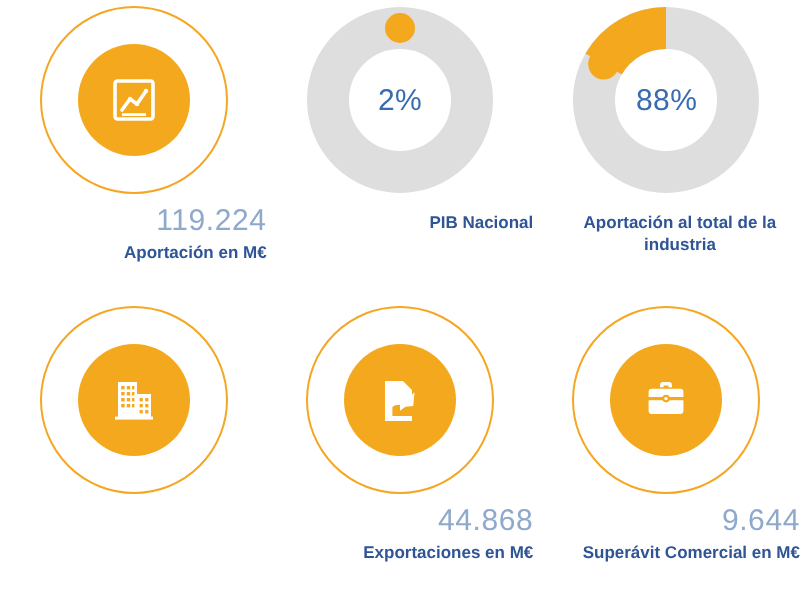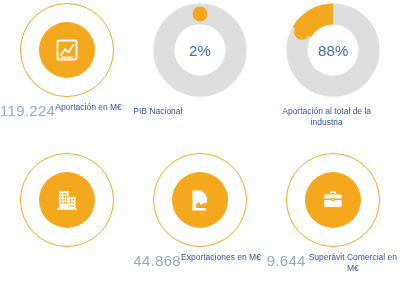--- a/index.html
+++ b/index.html
@@ -82,36 +82,37 @@
     justify-content: center;
     font-size: 15px;
     color: #3A6BAF;
     letter-spacing: 0.2px;
   }
 
   
   .textblock {
     flex: 1;
     display: flex;
-    align-items: flex-start;
+    flex-direction: column;
+    align-items: flex-end;
     justify-content: flex-start;
     padding-top: 2px;
     width: 100%;
     box-sizing: border-box;
   }
   .value {
     font-size: 15px;
     color: #8FA9CC;
     letter-spacing: 0.3px;
     line-height: 17px;
     margin-bottom: 2px;
   }
   .caption {
     font-size: 8.5px;
-    font-weight: normal;
+    font-weight: bold;
     color: #2F5597;
     text-align: center;
     line-height: 11px;
     max-width: 120px;
   }
   .donut-card .textblock { justify-content: flex-start; padding-top: 6px; }
 </style>
 </head>
 <body>
 

